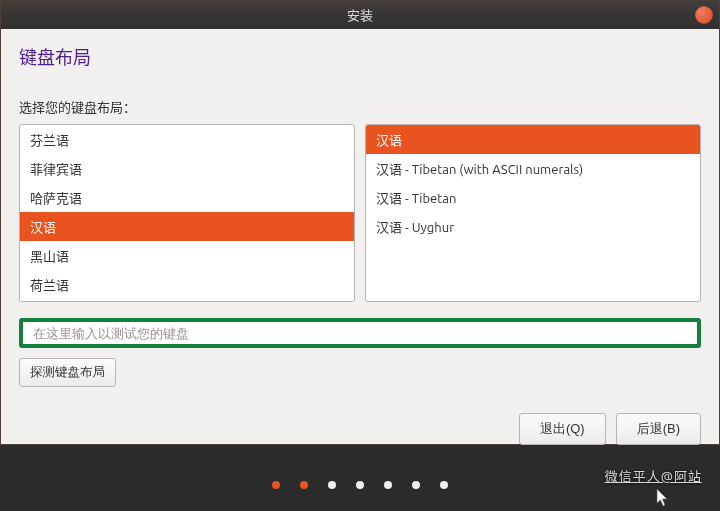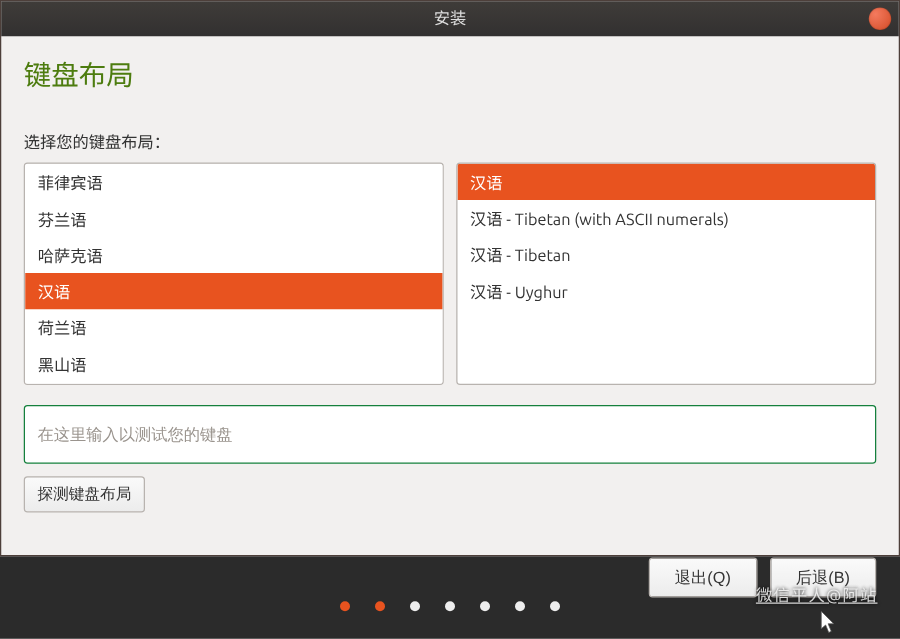--- a/index.html
+++ b/index.html
@@ -14,52 +14,52 @@
     height: 28px; background: linear-gradient(#3f3c39,#323030);
     color: #ddd; font-size: 13px; text-align: center; line-height: 28px;
     position: relative;
   }
   .close-btn {
     position: absolute; right: 6px; top: 5px; width: 18px; height: 18px;
     border-radius: 50%; background: radial-gradient(circle at 30% 30%, #f47a5e, #d24b26);
     box-shadow: inset 0 0 1px rgba(0,0,0,.6);
   }
   .content { padding: 14px 18px 12px 18px; color: #333; }
-  h1.page-title { font-size: 22px; font-weight: 400; color: #4d7c0f; margin-bottom: 28px; }
+  h1.page-title { font-size: 18px; font-weight: 400; color: #4c1d95; margin-bottom: 28px; }
   .subtitle { font-size: 13px; color: #333; margin-bottom: 8px; }
 
   .lists { display: flex; gap: 10px; margin-bottom: 16px; }
   .listbox {
     flex: 1; height: 178px; background: #fff;
     border: 1px solid #b8b3af; border-radius: 3px;
     overflow-y: auto; font-size: 13px;
   }
   .listbox .item { padding: 5px 10px; cursor: default; color: #333; }
   .listbox .item.selected { background: #e8531f; color: #ffffff; }
 
   .test-input {
-    width: 100%; height: 47px; border: 1px solid #15803d; border-radius: 3px;
+    width: 100%; height: 30px; border: 4px solid #15803d; border-radius: 3px;
     padding: 0 10px; font-size: 13px; background: #fff; color: #14532d;
     margin-bottom: 10px;
   }
   .test-input::placeholder { color: #9a948e; }
 
   .detect-btn {
     font-size: 12.5px; padding: 5px 10px; border: 1px solid #b8b3af;
     background: linear-gradient(#fafafa,#ececec); border-radius: 3px;
     color: #333; cursor: default;
   }
 
   .footer-btns {
     display: flex; justify-content: flex-end; gap: 10px; margin-top: 26px;
   }
   .footer-btns button {
     font-size: 13px; padding: 6px 20px; border: 1px solid #b8b3af;
     background: linear-gradient(#fafafa,#ececec); border-radius: 3px;
-    color: #333; cursor: default; margin-top: 10px;
+    color: #333; cursor: default;
   }
 
   .dots {
     position: absolute; bottom: 22px; left: 0; width: 720px;
     display: flex; justify-content: center; gap: 20px;
   }
   .dot { width: 8px; height: 8px; border-radius: 50%; background: #eee; }
   .dot.active { background: #e8531f; }
 
   .watermark {
@@ -79,26 +79,26 @@
   <div class="titlebar">
     <span>安装</span>
     <div class="close-btn"></div>
   </div>
   <div class="content">
     <h1 class="page-title">键盘布局</h1>
     <div class="subtitle">选择您的键盘布局：</div>
 
     <div class="lists">
       <div class="listbox" id="left-list">
+          <div class="item">芬兰语</div>
           <div class="item">菲律宾语</div>
-          <div class="item">芬兰语</div>
           <div class="item">哈萨克语</div>
           <div class="item selected">汉语</div>
+          <div class="item">黑山语</div>
           <div class="item">荷兰语</div>
-          <div class="item">黑山语</div>
           <div class="item">捷克</div>
         </div>
       <div class="listbox" id="right-list">
           <div class="item selected">汉语</div>
           <div class="item">汉语 - Tibetan (with ASCII numerals)</div>
           <div class="item">汉语 - Tibetan</div>
           <div class="item">汉语 - Uyghur</div>
         </div>
     </div>
 

